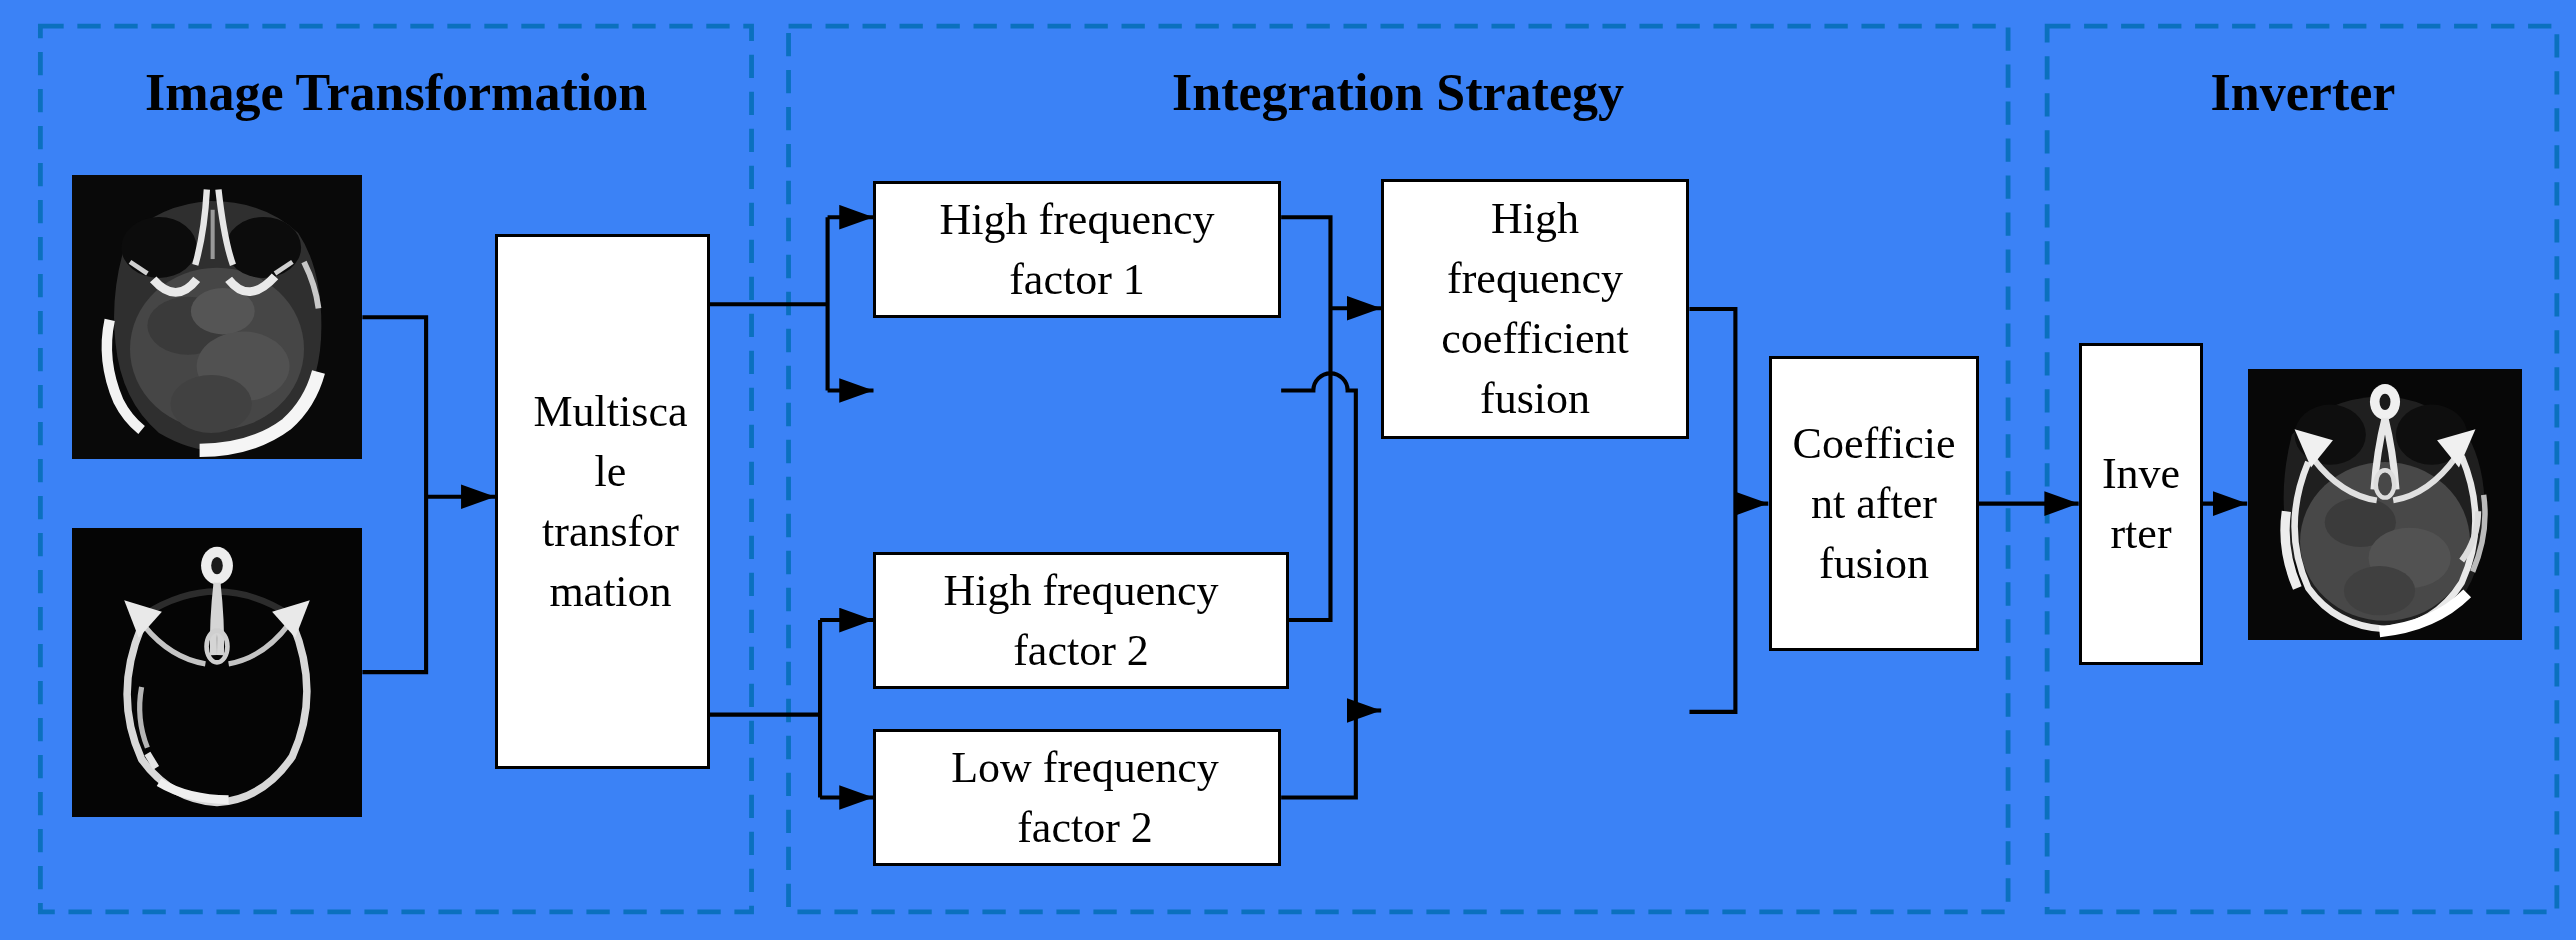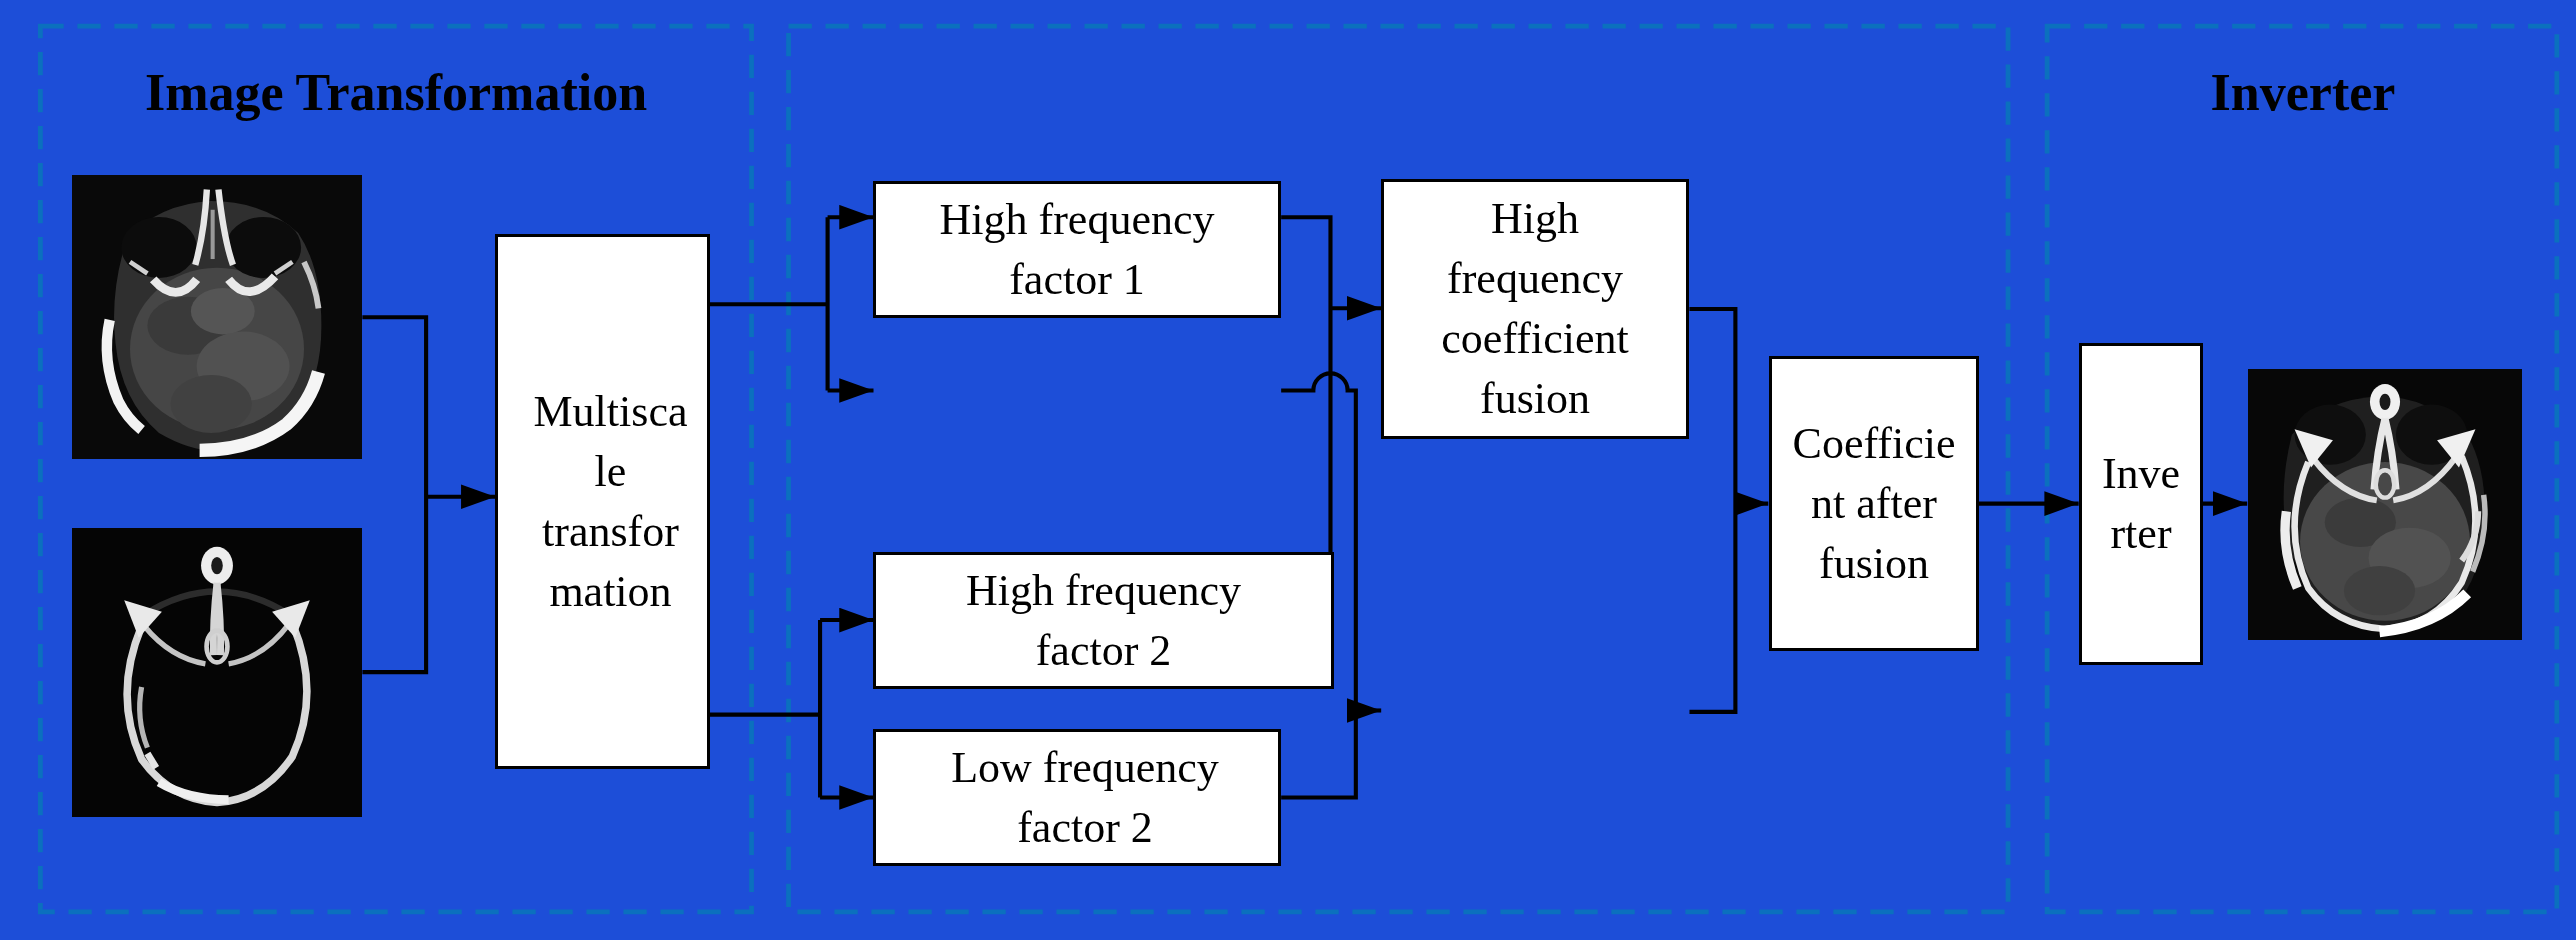--- a/index.html
+++ b/index.html
@@ -1,18 +1,18 @@
 <!DOCTYPE html>
 <html style="font-size:11px"><head>
 <meta charset="utf-8">
 <style>
   html, body { margin: 0; padding: 0; background: #ffffff; }
   body { width: 2576px; height: 940px; overflow: hidden; }
   .canvas {
-    position: relative; width: 2576px; height: 940px; background: #1d4ed8;
+    position: relative; width: 2576px; height: 940px; background: #3b82f6;
     font-family: "Liberation Serif", "DejaVu Serif", serif;
   }
   svg.overlay {
     position: absolute; left: 0; top: 0; width: 2576px; height: 940px;
     pointer-events: none;
   }
   .panel-title {
     position: absolute; height: 66px; line-height: 66px;
     text-align: center; font-weight: bold; font-size: 52px; color: #000;
     white-space: nowrap;
@@ -76,32 +76,33 @@
       <path d="M 1196 1164 H 1274"></path>
       <path d="M 1941 450 H 2015"></path>
       <path d="M 1978 1037 H 2015"></path>
       <path d="M 2532 735 H 2580"></path>
       <path d="M 2887 735 H 3033"></path>
       <path d="M 3214 735 H 3279"></path>
     </g>
   </svg>
 
   <div class="panel-title" style="left:40px;   top:60px; width:712px;">Image Transformation</div>
+  <div class="panel-title" style="left:788px; top:60px; width:1220px;">Integration Strategy</div>
   <div class="panel-title" style="left:2048px; top:60px; width:510px;">Inverter</div>
 
   <div class="node" style="left:495px; top:234px; width:215px; height:535px;padding-left:16px;">
     <div class="label w235">Multiscale transformation</div>
   </div>
 
   <div class="node" style="left:873px; top:149px; width:408px; height:137px;margin-top:32px;">
     <div class="label w480">High frequency factor 1</div>
   </div>
 
 
-  <div class="node" style="left:873px; top:552px; width:461px; height:137px;">
+  <div class="node" style="left:873px; top:552px; width:416px; height:137px;">
     <div class="label w480">High frequency factor 2</div>
   </div>
 
   <div class="node" style="left:873px; top:729px; width:408px; height:137px;padding-left:16px;">
     <div class="label w480">Low frequency factor 2</div>
   </div>
 
   <div class="node" style="left:1381px; top:179px; width:308px; height:260px;">
     <div class="label w330">High frequency coefficient fusion</div>
   </div>

